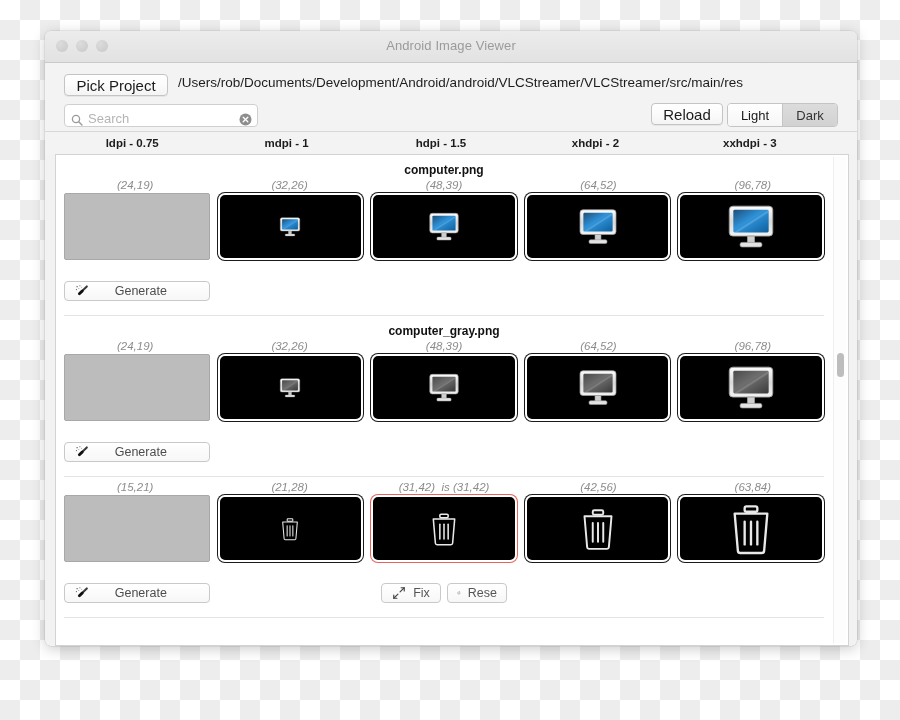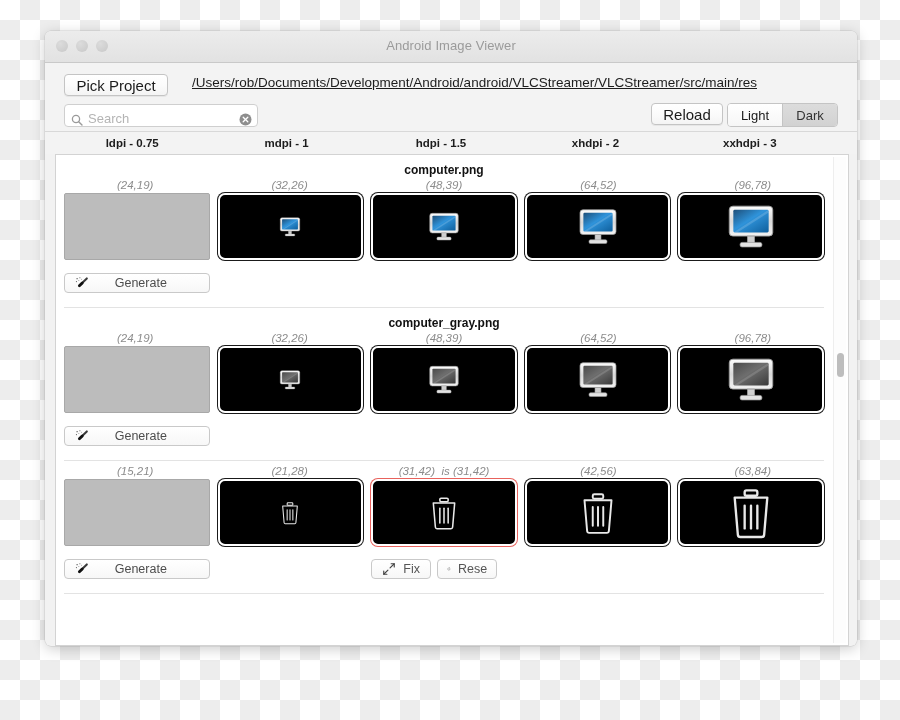--- a/index.html
+++ b/index.html
@@ -67,25 +67,24 @@
     cursor: default;
     display: inline-flex;
     align-items: center;
     justify-content: center;
   }
   #pick-project {
     position: absolute; left: 19px; top: 11px;
     width: 104px; height: 22px;
   }
   #project-path {
-    position: absolute; left: 147px; top: 12px;
+    position: absolute; left: 133px; top: 12px;
     font-size: 13.5px;
     color: #1d1d1d;
     white-space: nowrap;
-    text-decoration: underline;
   }
 
   .searchfield {
     position: absolute; left: 19px; top: 41px;
     width: 192px; height: 21px;
     background: #ffffff;
     border: 1px solid #cfcfcf;
     border-radius: 4px;
     display: flex;
     align-items: flex-end;
@@ -220,23 +219,23 @@
     border-color: #ffffff;
   }
   .tile.missing {
     background: #bcbcbc;
     border: 1px solid #a8a8a8;
     border-radius: 2px;
   }
 
   .cellbtns {
     display: flex;
-    justify-content: flex-start;
+    justify-content: center;
     gap: 6px;
-    padding-top: 13px;
+    padding-top: 21px;
     min-height: 22px;
   }
   .cbtn {
     height: 20px;
     border-radius: 4px;
     border: 1px solid #c9c9c9;
     background: linear-gradient(180deg,#ffffff 0%,#f7f7f7 100%);
     display: inline-flex;
     align-items: center;
     justify-content: center;

